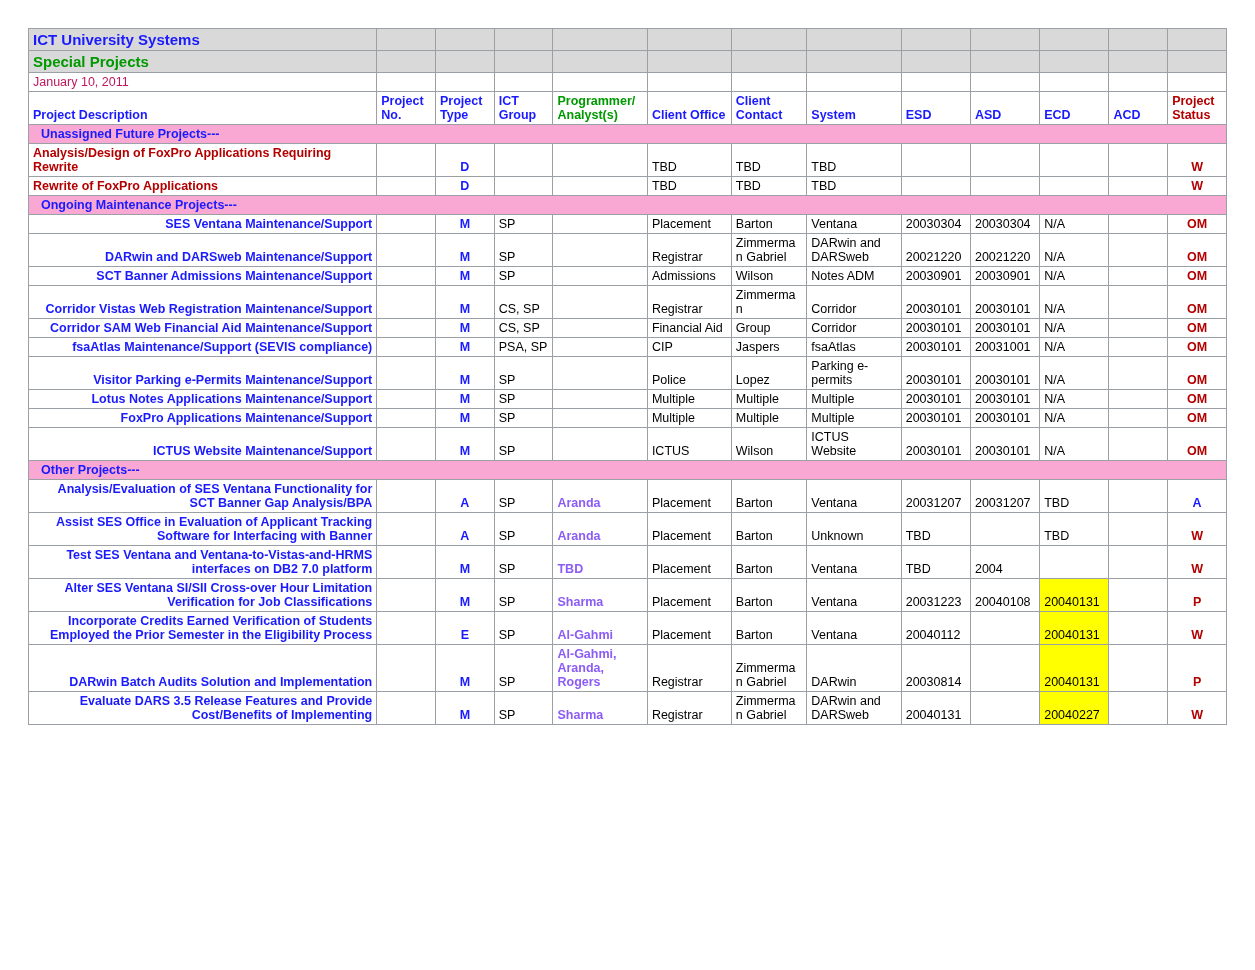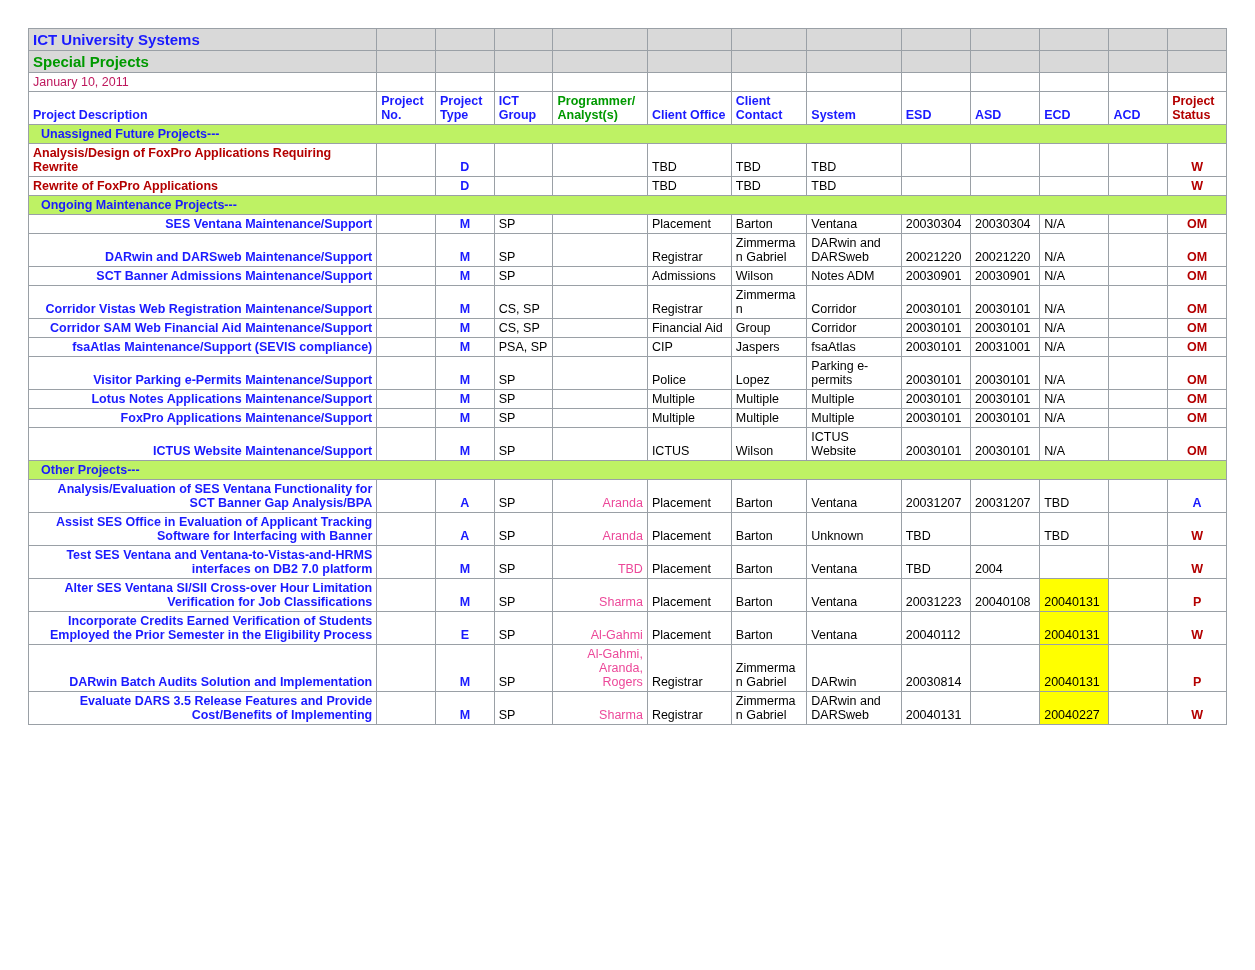--- a/index.html
+++ b/index.html
@@ -22,25 +22,25 @@
     overflow: hidden;
     word-wrap: break-word;
   }
   .title-row td { background: #d9d9d9; }
   .title1 { color: #1a1aff; font-weight: bold; font-size: 15px; }
   .title2 { color: #009900; font-weight: bold; font-size: 15px; }
   .date   { color: #be185d; font-weight: normal; }
   .hdr    { color: #1a1aff; font-weight: bold; text-align: left; }
   .hdr-green { color: #009900; font-weight: bold; }
   .hdr-red   { color: #b30000; font-weight: bold; text-align: left; }
-  .section td { background: #bef264; color: #1a1aff; font-weight: bold; padding-left: 12px; }
+  .section td { background: #f9a8d4; color: #1a1aff; font-weight: bold; padding-left: 12px; }
   .desc   { color: #1a1aff; font-weight: bold; text-align: right; }
   .desc-red { color: #b30000; font-weight: bold; }
   .ptype  { color: #1a1aff; font-weight: bold; text-align: center; }
-  .prog   { color: #ec4899; font-weight: normal; text-align: right; }
+  .prog   { color: #8b5cf6; font-weight: bold; }
   .status-red { color: #b30000; font-weight: bold; text-align: center; }
   .status-blue{ color: #1a1aff; font-weight: bold; text-align: center; }
   .num    { }
   .hl     { background: #ffff00; }
   
   col.c0  { width: 332px; }
   col.c1  { width: 56px; }
   col.c2  { width: 56px; }
   col.c3  { width: 56px; }
   col.c4  { width: 90px; }

